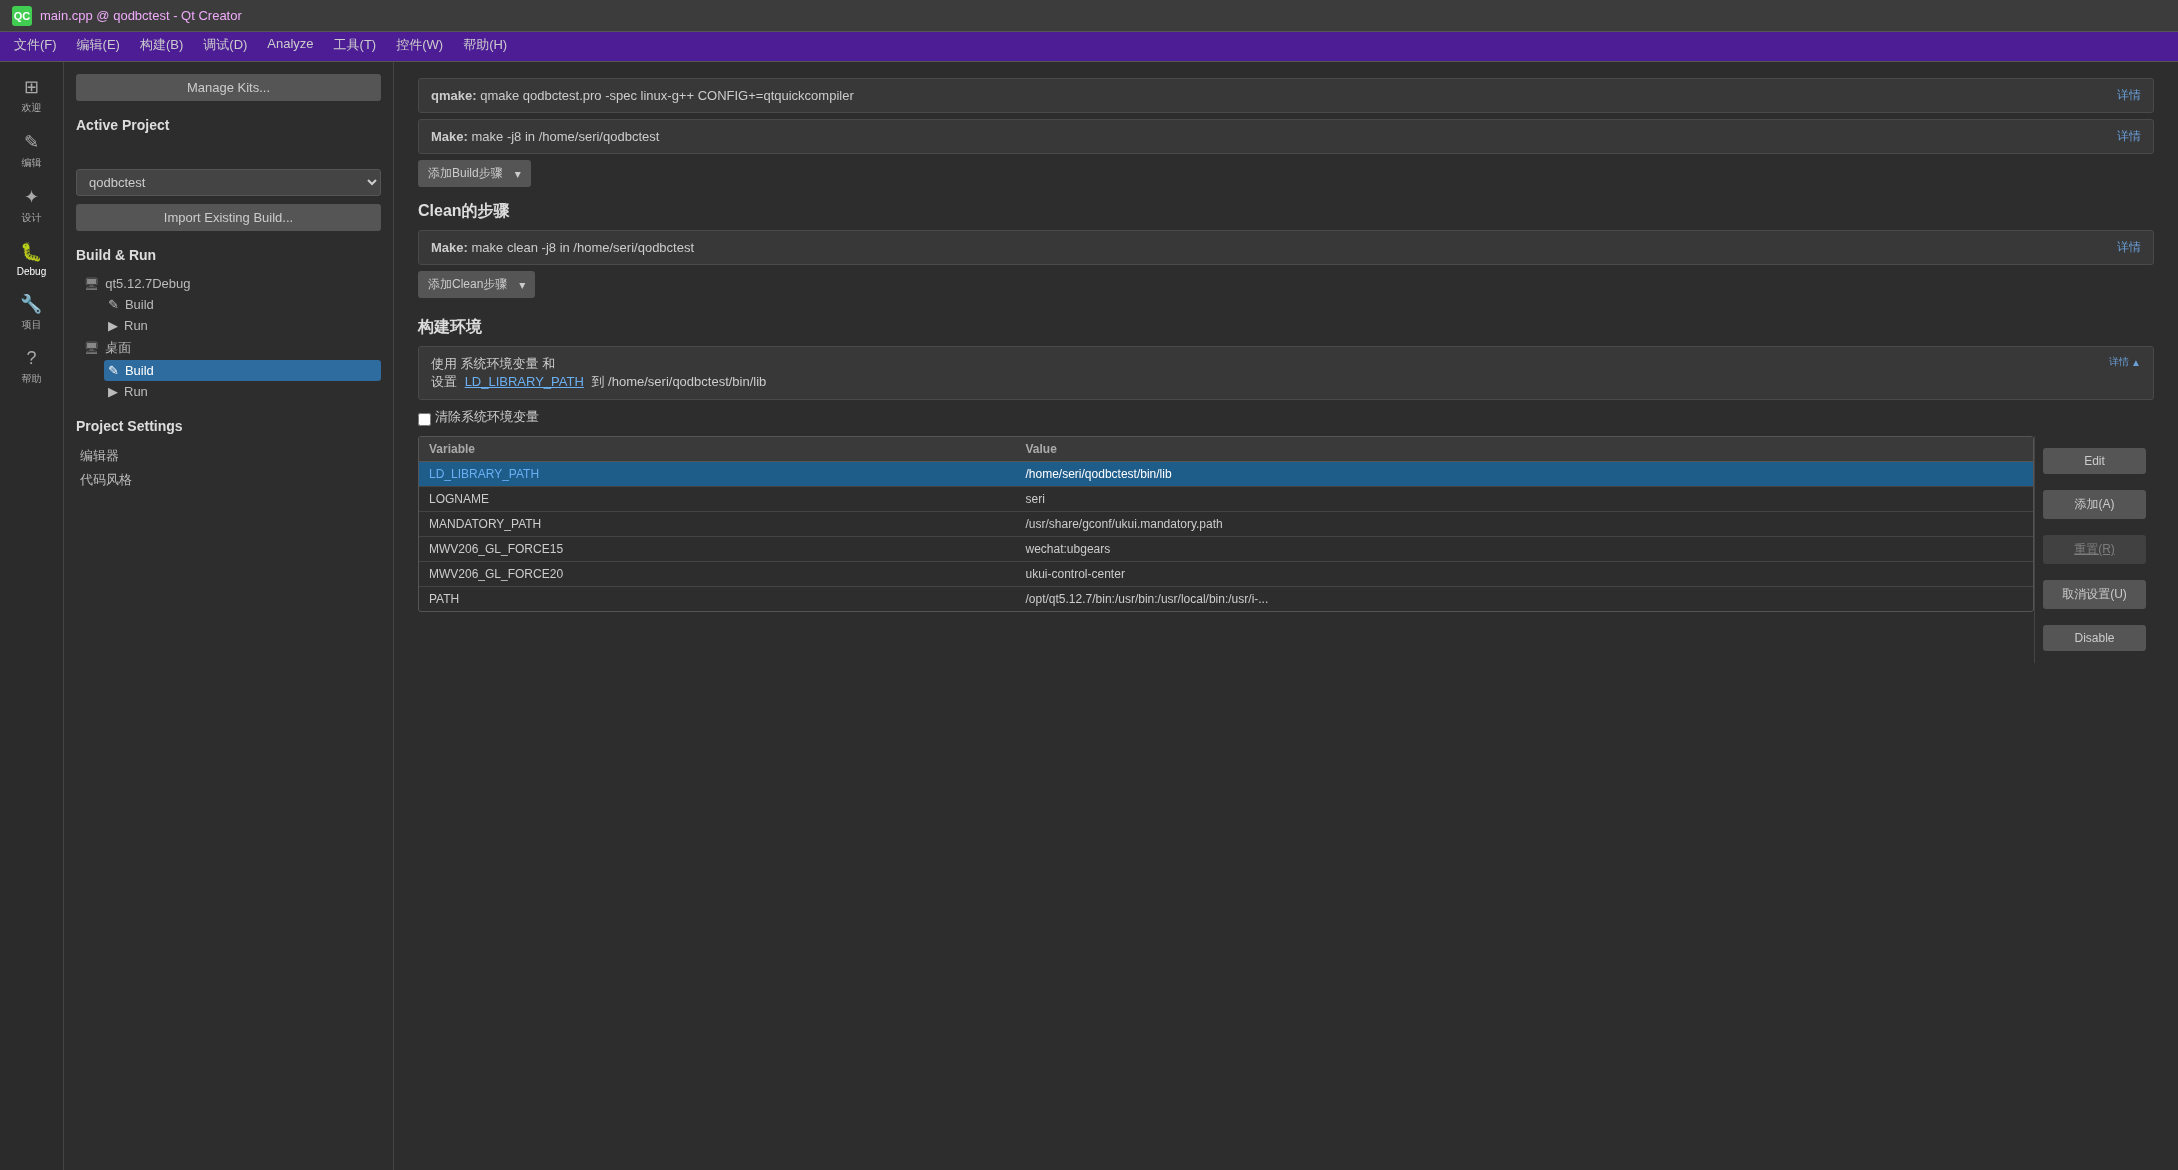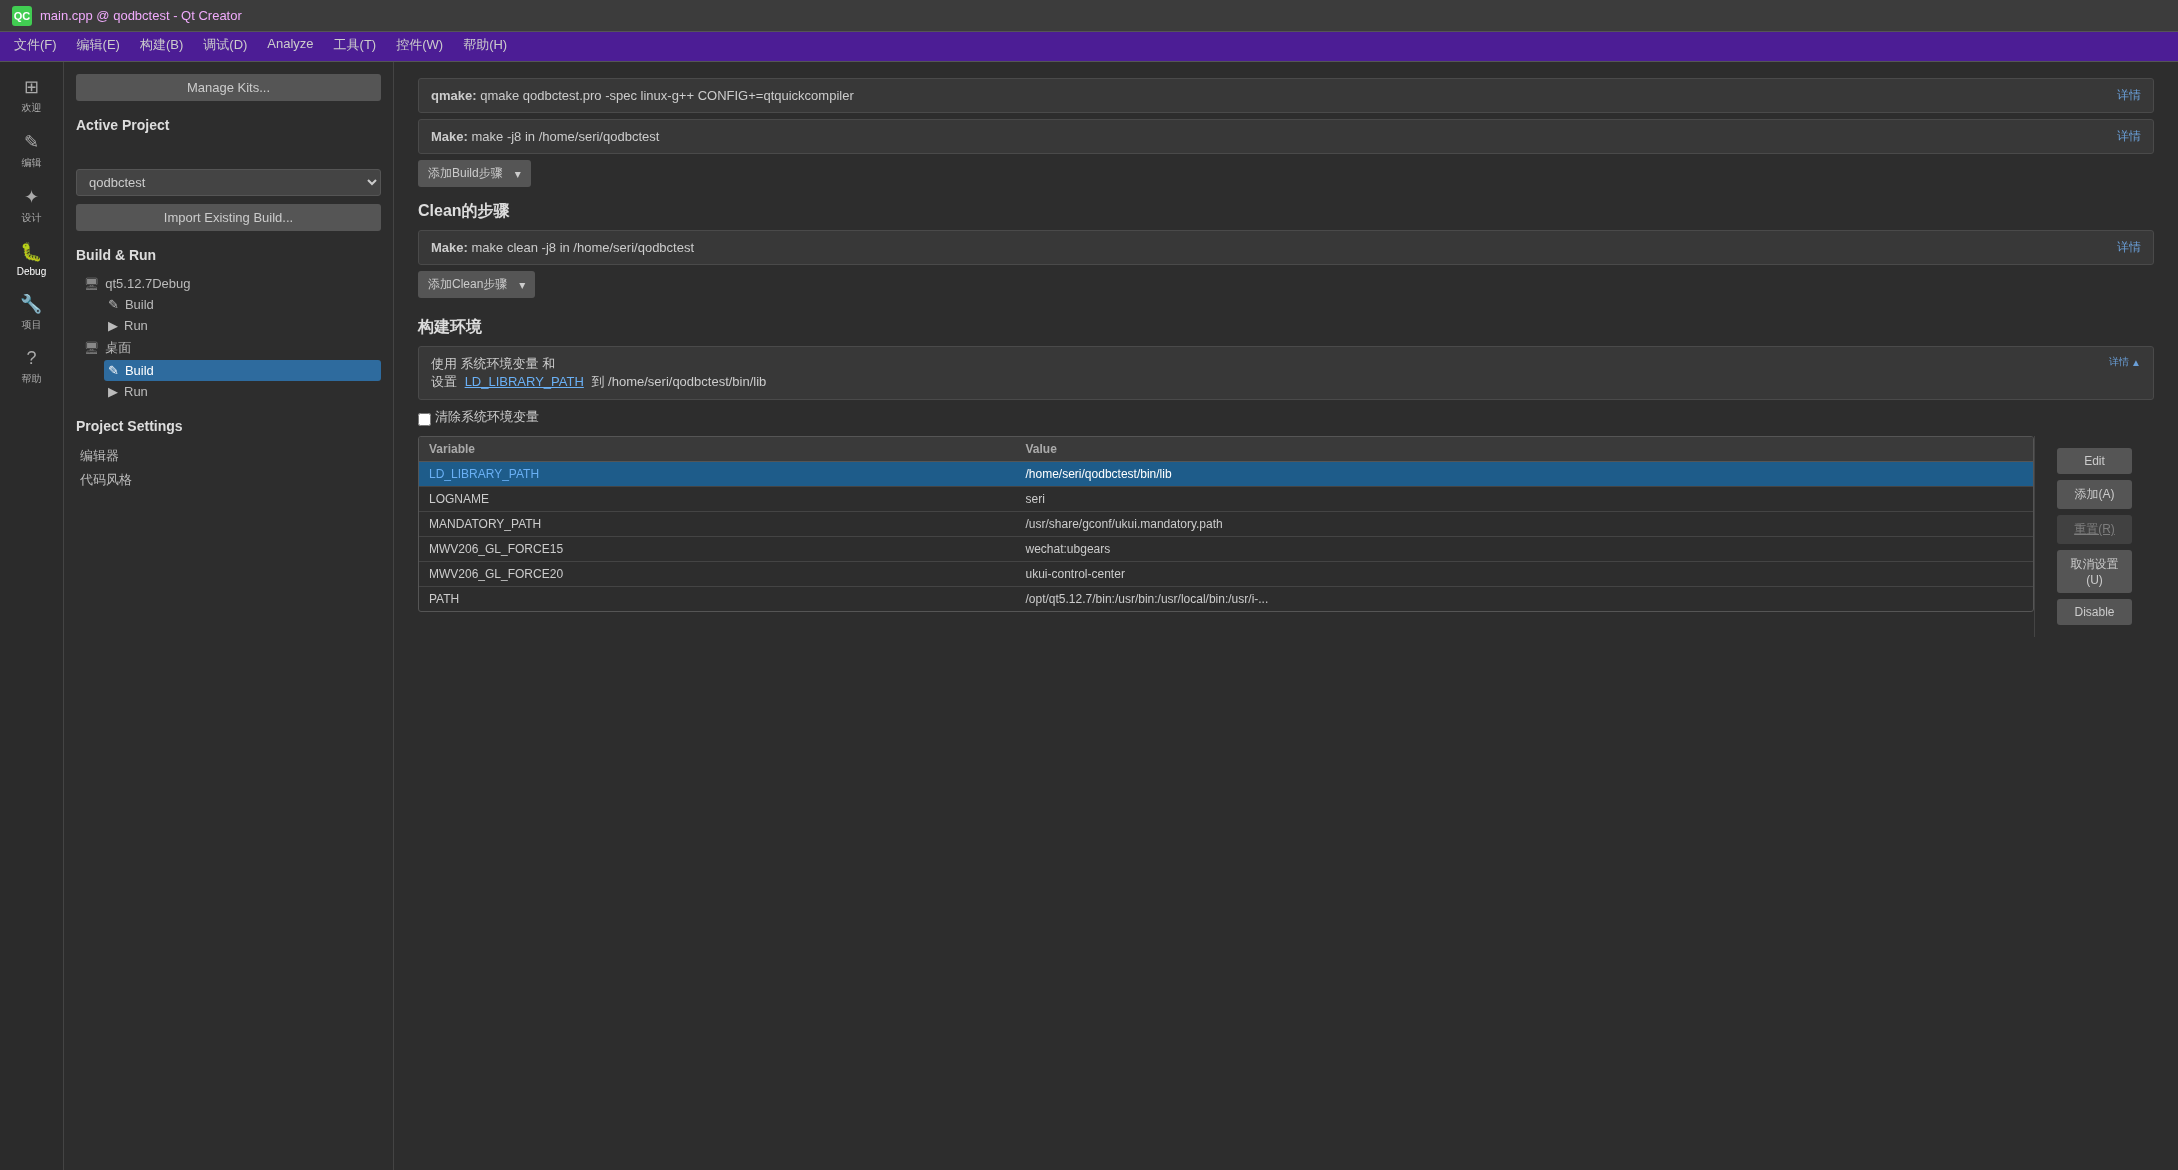--- a/index.html
+++ b/index.html
@@ -274,24 +274,24 @@
       color: #fff;
     }
     .env-table tr.selected td.var-col {
       color: #6ab0f5;
     }
 
     
     #action-panel {
       width: 120px;
       border-left: 1px solid #444;
-      padding: 12px 22px;
+      padding: 12px 8px;
       display: flex;
       flex-direction: column;
-      gap: 6px;
+      gap: 16px;
       background: #2d2d2d;
     }
     .action-btn {
       background: #555;
       color: #ccc;
       border: none;
       border-radius: 3px;
       padding: 6px 8px;
       cursor: pointer;
       font-size: 12px;

